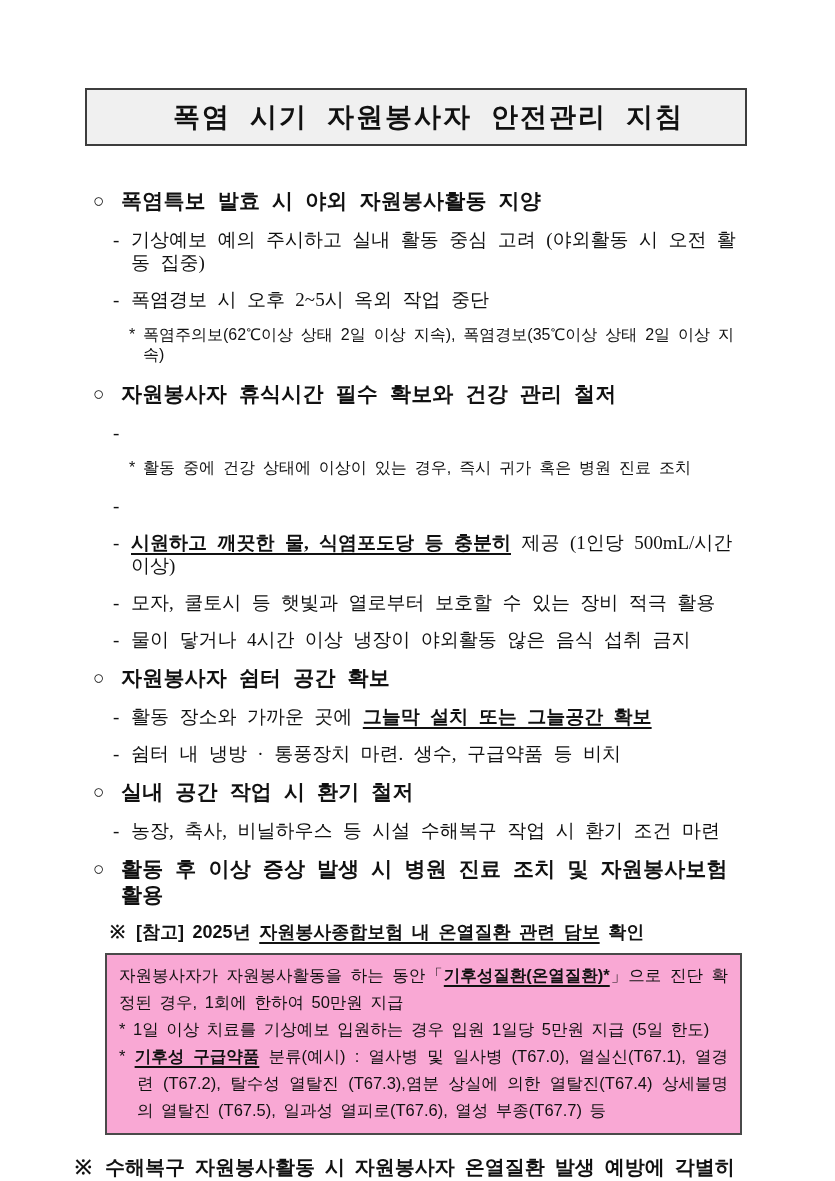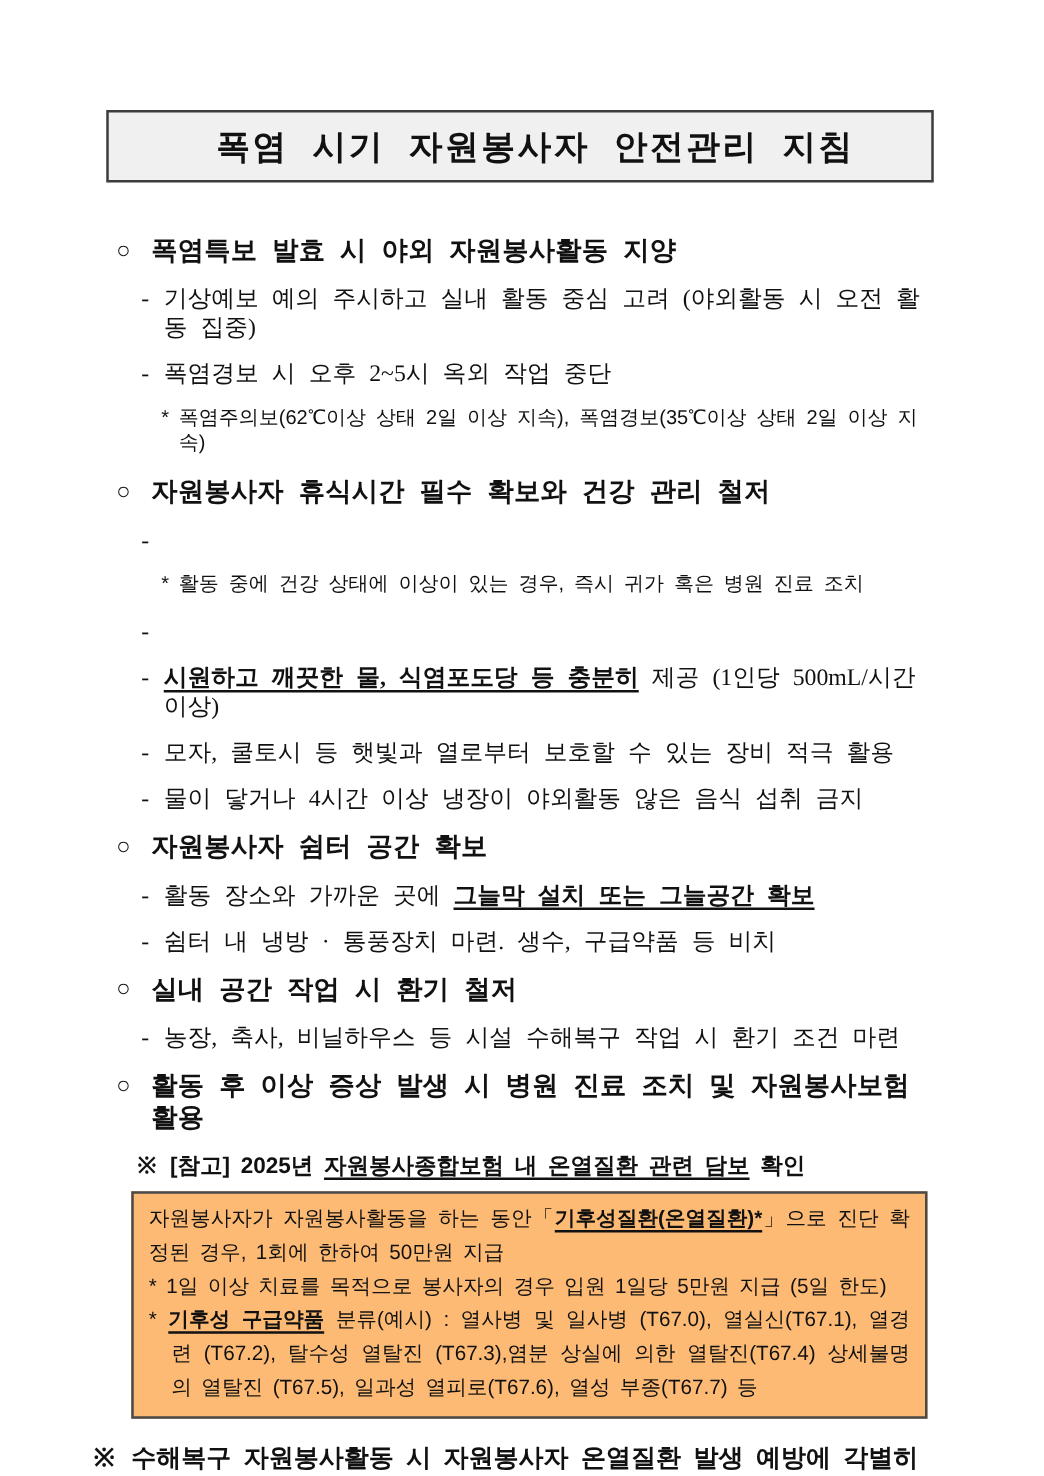--- a/index.html
+++ b/index.html
@@ -81,21 +81,21 @@
     text-decoration-thickness: 1.5px;
   }
   .info-box {
     margin: 0 5px 0 20px;
     border: 2px solid #4a4a4a;
     padding: 7px 12px 9px 12px;
     font-size: 16.5px;
     line-height: 27px;
     text-align: justify;
     word-spacing: 0.18em;
-    background: #fdba74;
+    background: #f9a8d4;
   }
   .info-box p { margin: 0; }
   .hang { padding-left: 18px; text-indent: -18px; }
   .footer-row {
     display: flex;
     align-items: flex-start;
     margin: 20px 0 0 -10px;
     font-size: 20px;
     font-weight: 700;
     line-height: 24px;
@@ -183,21 +183,21 @@
     <span>활동 후 이상 증상 발생 시 병원 진료 조치 및 자원봉사보험 활용</span>
   </div>
 
   <div class="ref-row">
     <span class="mk">※</span>
     <span><span>[참고] 2025년 </span><span class="ref-underline">자원봉사종합보험 내 온열질환 관련 담보</span><span> 확인</span></span>
   </div>
 
   <div class="info-box">
     <p><span>자원봉사자가 자원봉사활동을 하는 동안「</span><span class="emph">기후성질환(온열질환)*</span><span>」으로 진단 확정된 경우, 1회에 한하여 50만원 지급</span></p>
-    <p class="hang">* 1일 이상 치료를 목적으로 봉사자의 경우 입원 1일당 5만원 지급 (5일 한도)</p>
+    <p class="hang">* 1일 이상 치료를 기상예보 입원하는 경우 입원 1일당 5만원 지급 (5일 한도)</p>
     <p class="hang"><span>* </span><span class="emph">기후성 구급약품</span><span> 분류(예시) : 열사병 및 일사병 (T67.0), 열실신(T67.1), 열경련 (T67.2), 탈수성 열탈진 (T67.3),염분 상실에 의한 열탈진(T67.4) 상세불명의 열탈진 (T67.5), 일과성 열피로(T67.6), 열성 부종(T67.7) 등</span></p>
   </div>
 
   <div class="footer-row">
     <span class="mk">※</span>
     <span>수해복구 자원봉사활동 시 자원봉사자 온열질환 발생 예방에 각별히 유의</span>
   </div>
 
 </div>
 

